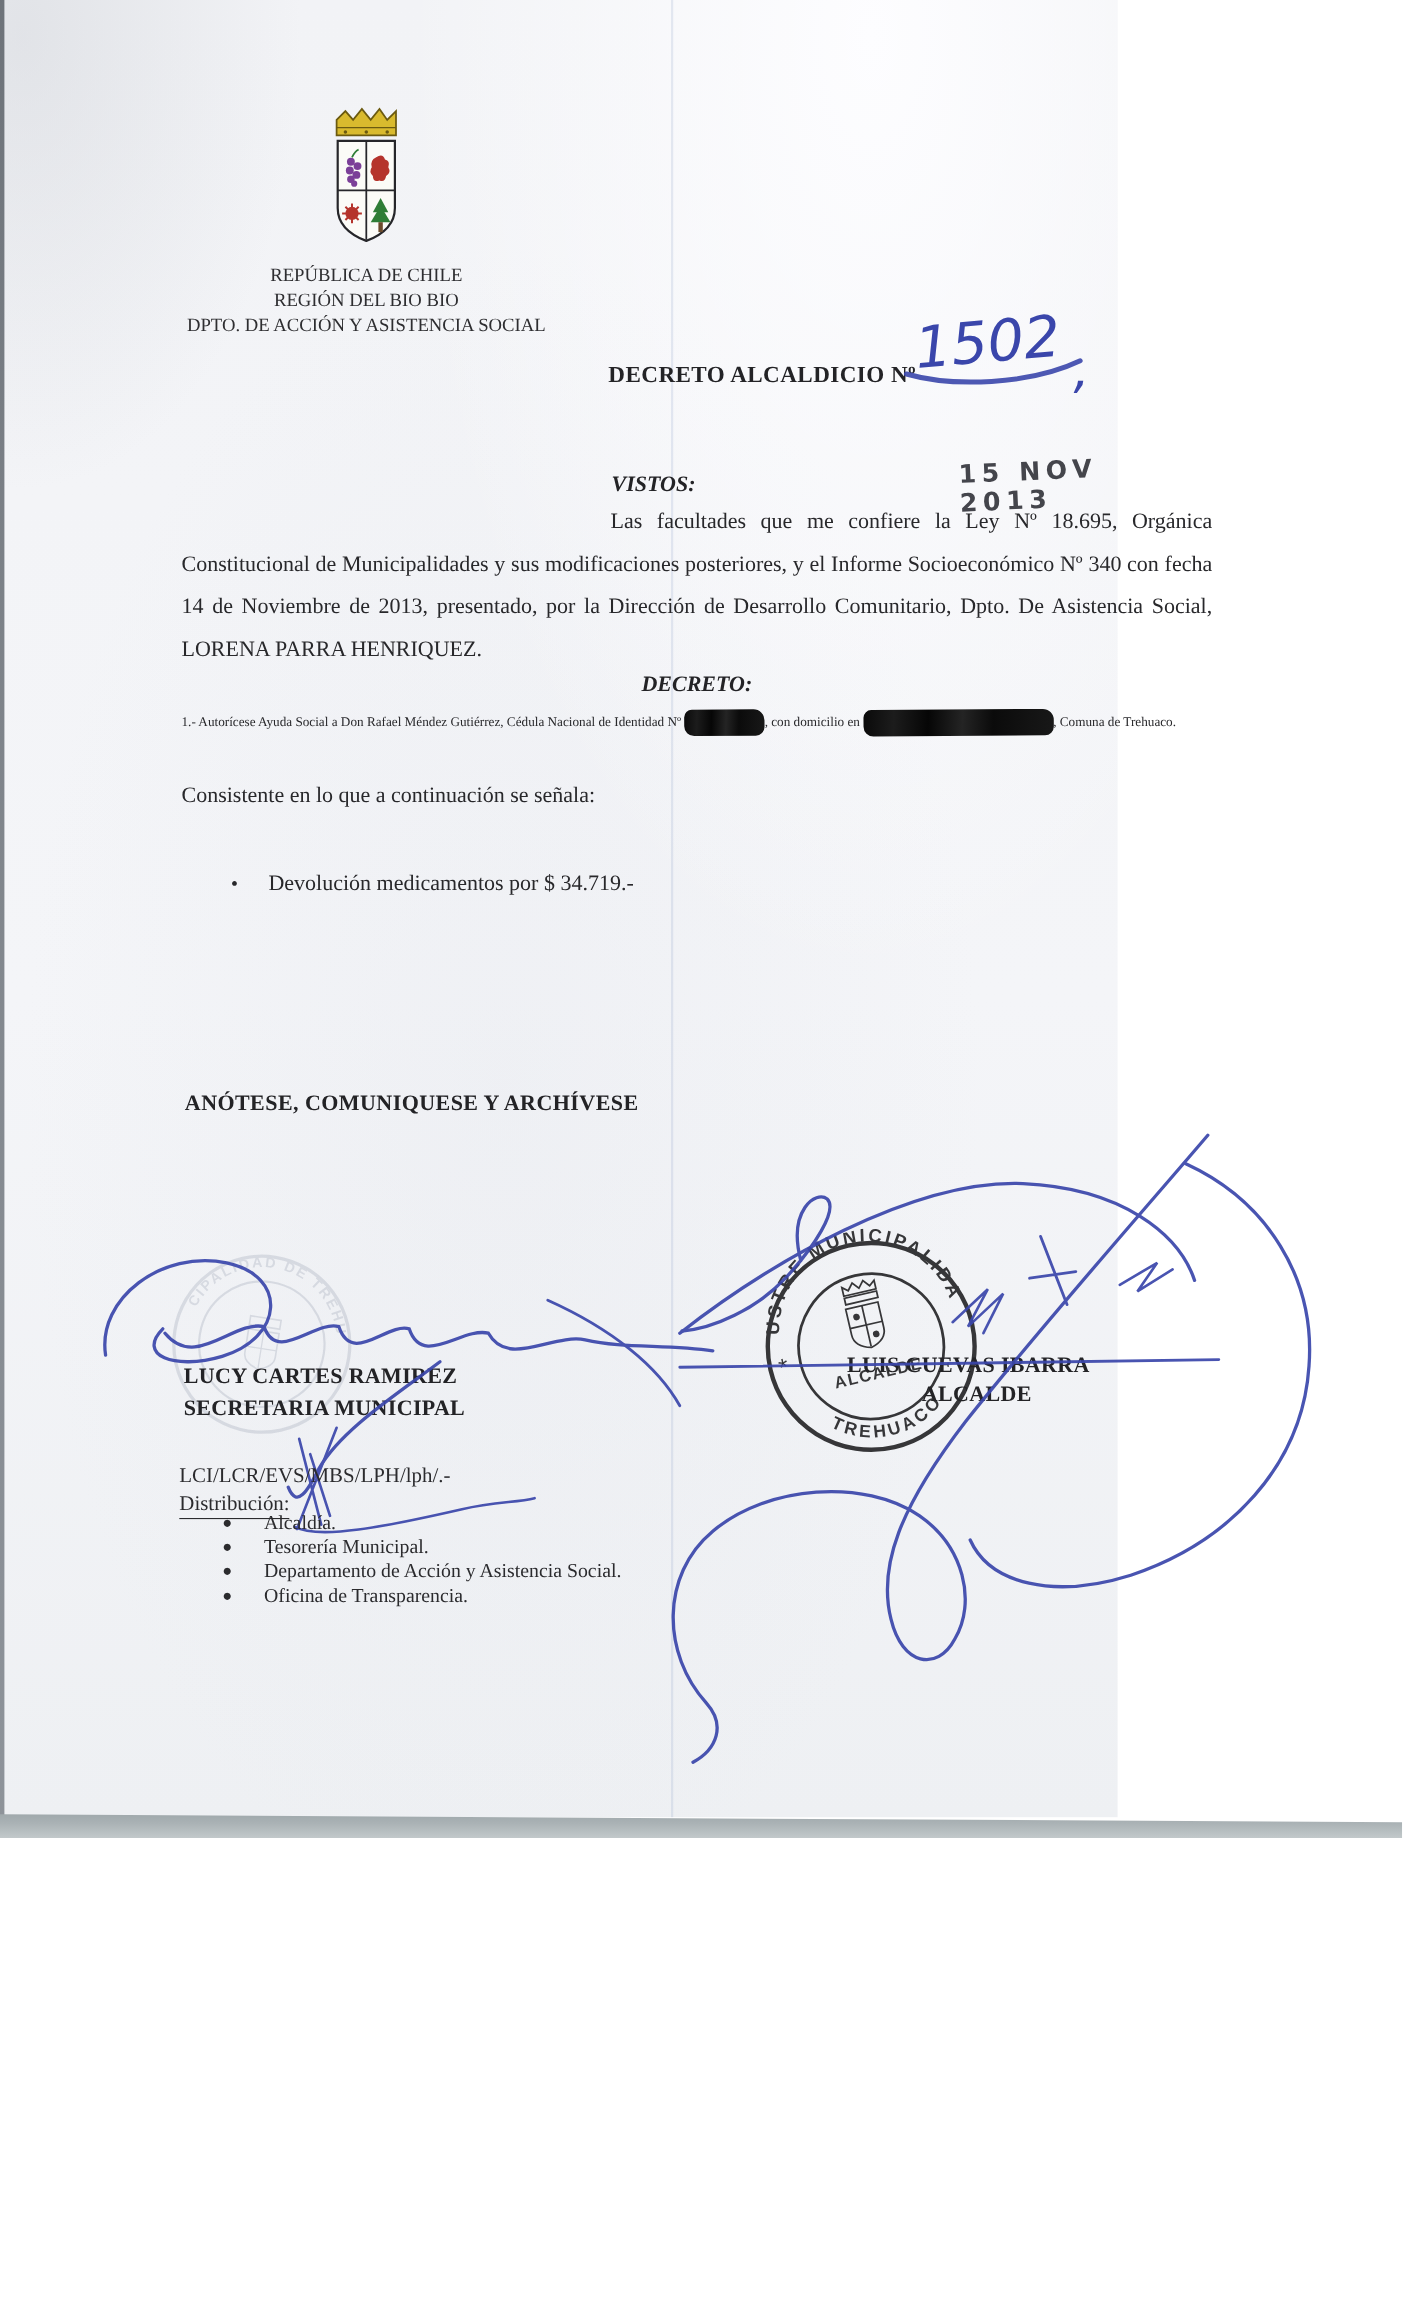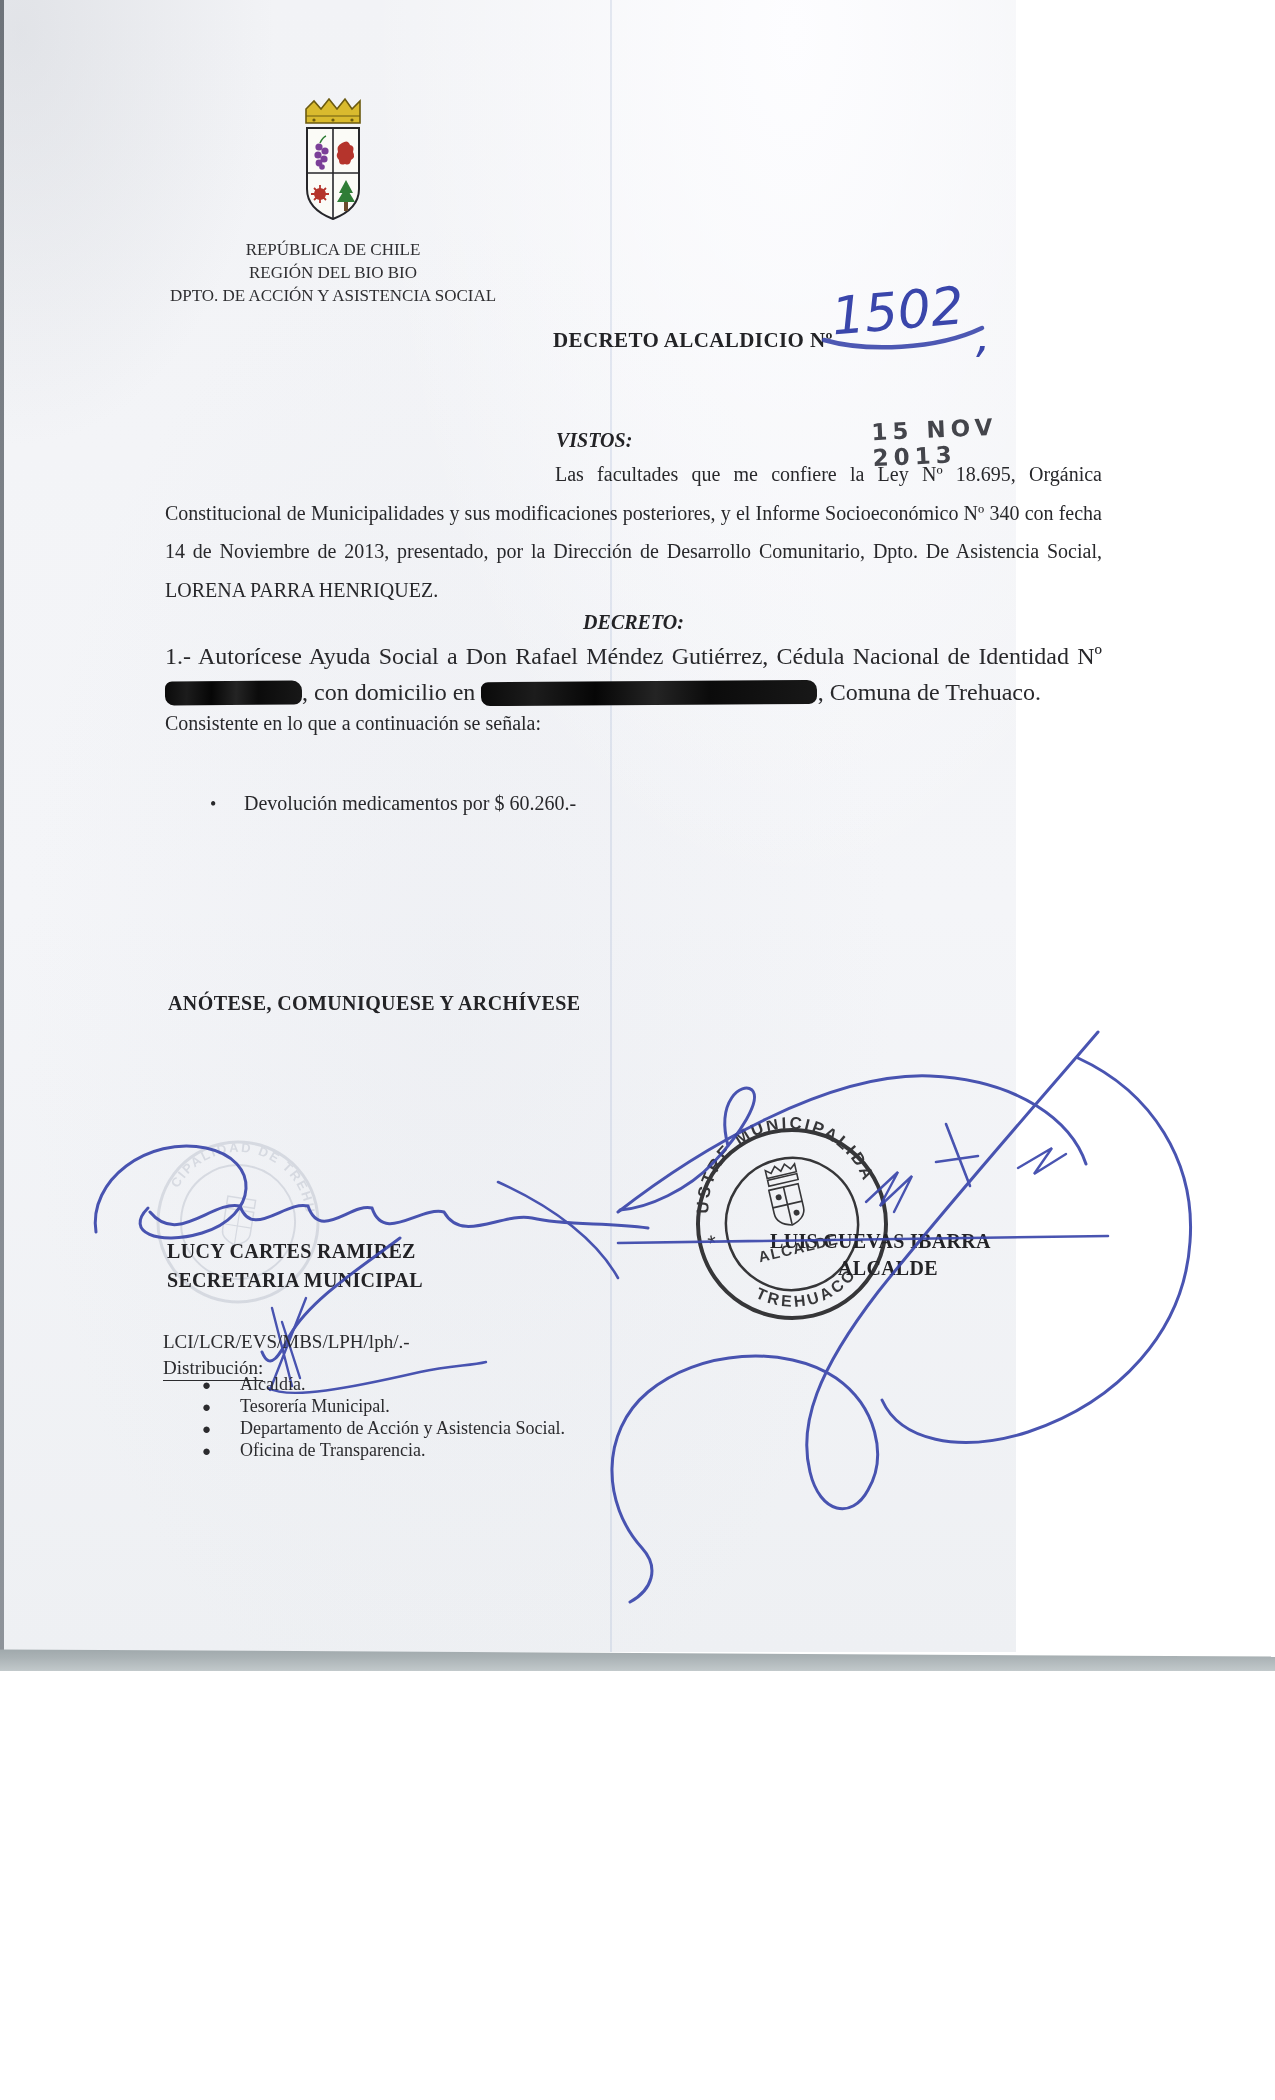--- a/index.html
+++ b/index.html
@@ -26,21 +26,21 @@
   
   #decree-title{left:553px;top:328px;font-size:21px;font-weight:bold;letter-spacing:.4px;color:#232326;}
   #ref-block{left:712px;top:355px;width:360px;font-size:19px;line-height:23.5px;color:#2b2b2e;}
   #date-stamp{left:872px;top:416px;font-family:"DejaVu Sans",sans-serif;font-weight:700;font-size:23px;
         letter-spacing:5px;color:#2c2d34;transform:rotate(-2.5deg);opacity:.88;}
   
   #vistos-label{left:556px;top:429px;font-size:20px;font-weight:bold;font-style:italic;color:#232326;}
   #vistos-para{left:165px;top:455px;width:937px;font-size:20px;line-height:38.5px;
         text-align:justify;text-indent:390px;color:#28282b;}
   #decreto-label{left:165px;top:611px;width:937px;text-align:center;font-size:20px;font-weight:bold;font-style:italic;color:#232326;}
-  #item1{left:165px;top:638px;width:937px;font-size:24px;line-height:36px;text-align:justify;color:#28282b;}
+  #item1{left:165px;top:638px;width:937px;font-size:12px;line-height:36px;text-align:justify;color:#28282b;}
   .redact{background:linear-gradient(92deg,#0a0a0a 0%,#1c1c1c 16%,#060606 34%,#242424 52%,#0b0b0b 68%,#181818 100%);
         color:rgba(0,0,0,0);border-radius:7px 10px 8px 9px;padding:0 5px 2px 4px;
         display:inline-block;transform:rotate(-.4deg);line-height:22px;}
   #consistente{left:165px;top:712px;font-size:20px;color:#28282b;}
   #bullet-line{left:210px;top:792px;font-size:20px;color:#28282b;}
   #bullet-line .marker{display:inline-block;width:34px;font-size:18px;}
   #item2{left:165px;top:847px;font-size:20px;color:#28282b;}
   #item3{left:165px;top:886px;width:937px;font-size:20px;line-height:40px;text-align:justify;color:#28282b;}
   #closing{left:168px;top:966px;font-size:20px;font-weight:bold;letter-spacing:.4px;color:#232326;margin-top:26px;}
   
@@ -113,21 +113,21 @@
 
     <div class="abs" id="date-stamp">15 NOV 2013</div>
 
     <div class="abs" id="vistos-label">VISTOS:</div>
     <p class="abs" id="vistos-para" style="margin:0">Las facultades que me confiere la Ley Nº 18.695, Orgánica Constitucional de Municipalidades y sus modificaciones posteriores, y el Informe Socioeconómico Nº 340 con fecha 14 de Noviembre de 2013, presentado, por la Dirección de Desarrollo Comunitario, Dpto. De Asistencia Social, LORENA PARRA HENRIQUEZ.</p>
 
     <div class="abs" id="decreto-label">DECRETO:</div>
     <p class="abs" id="item1" style="margin:0"><span>1.- Autorícese Ayuda Social a Don Rafael Méndez Gutiérrez, Cédula Nacional de Identidad Nº </span><span class="redact">12.068.556-0</span><span>, con domicilio en </span><span class="redact">Población Clodomiro Almeida s/n</span><span>, Comuna de Trehuaco.</span></p>
     <div class="abs" id="consistente">Consistente en lo que a continuación se señala:</div>
     <div class="abs" id="bullet-line">
-      <span class="marker">•</span><span>Devolución medicamentos por $ 60.260.-</span>
+      <span class="marker">•</span><span>Devolución medicamentos por $ 34.719.-</span>
     </div>
 
     <div class="abs" id="closing">ANÓTESE, COMUNIQUESE Y ARCHÍVESE</div>
 
     <svg class="abs noptr" style="left:152px;top:1136px;opacity:.16;transform:rotate(9deg);" width="172" height="172" viewBox="0 0 172 172">
       <defs>
           <path id="secArc" d="M21,64 A68,68 0 0 1 151,64"></path>
         </defs>
       <circle cx="86" cy="86" r="80" fill="none" stroke="#56627d" stroke-width="3"></circle>
       <circle cx="86" cy="86" r="57" fill="none" stroke="#56627d" stroke-width="2"></circle>

